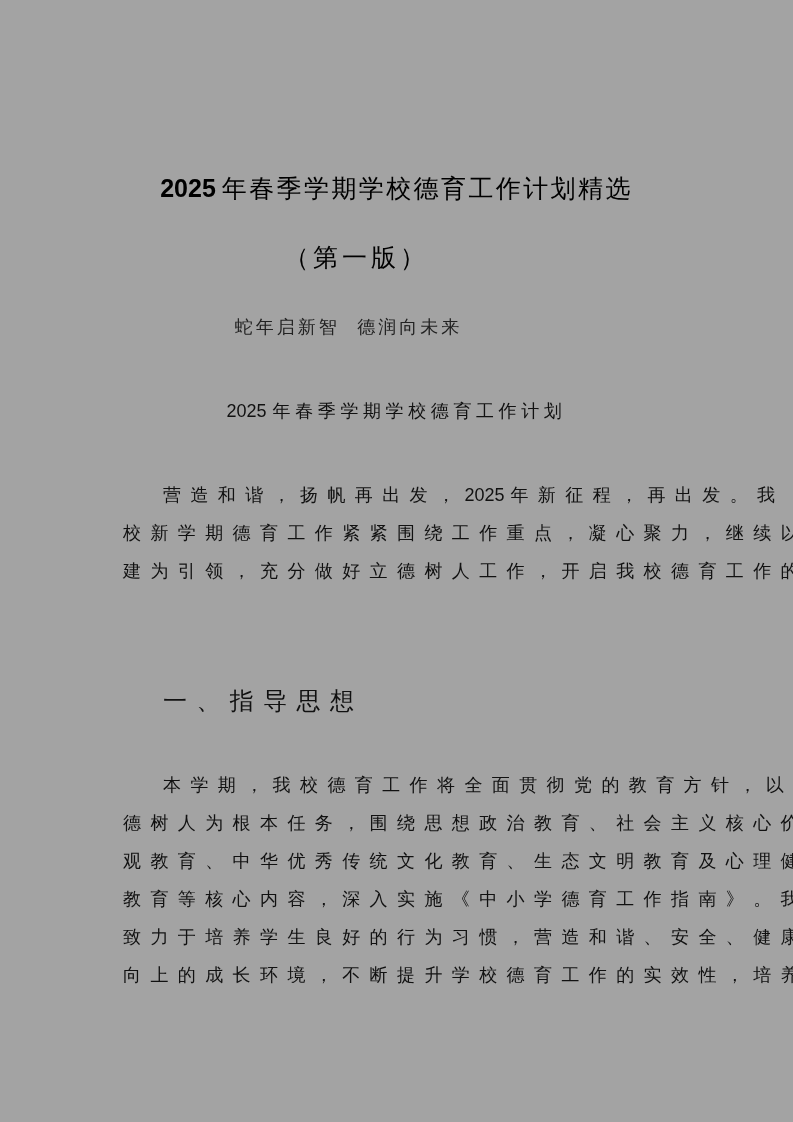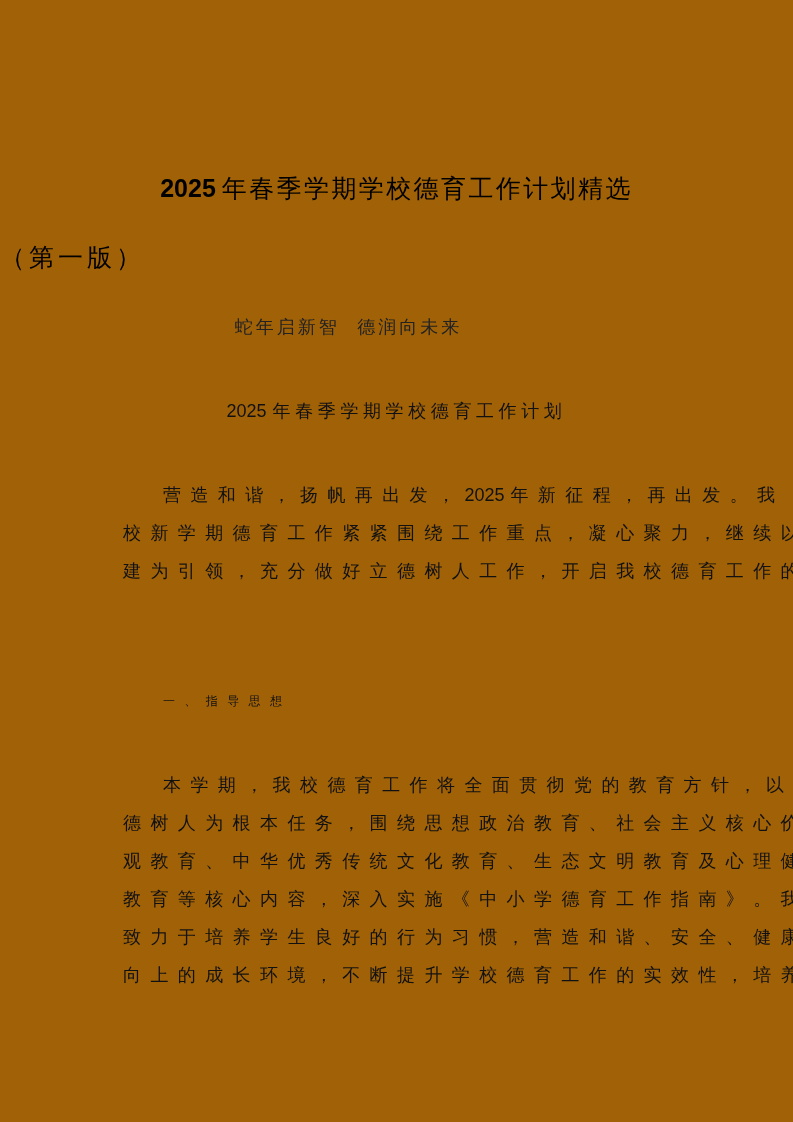--- a/index.html
+++ b/index.html
@@ -13,21 +13,21 @@
       position: relative;
       overflow: hidden;
       font-family: "DejaVu Sans", "Liberation Sans", sans-serif;
       color: #111111;
     }
     .page {
       position: absolute;
       left: 0; top: 0;
       width: 793px;
       height: 1122px;
-      background: #a16207;
+      background: #a3a3a3;
     }
     .title {
       position: absolute;
       left: 0;
       width: 793px;
       top: 168px;
       text-align: center;
       font-size: 25px;
       line-height: 40px;
       letter-spacing: 2.4px;
@@ -38,20 +38,21 @@
       font-family: "Liberation Sans", sans-serif;
       font-weight: bold;
       letter-spacing: 0;
       margin-right: 6px;
     }
     .edition {
       position: absolute;
       left: 0;
       width: 713px;
       top: 238px;
+      text-align: center;
       font-size: 25px;
       line-height: 40px;
       letter-spacing: 4px;
       color: #000;
     }
     .slogan {
       position: absolute;
       left: 0;
       width: 697px;
       top: 312px;
@@ -99,21 +100,21 @@
     }
     .para .num {
       font-family: "Liberation Sans", sans-serif;
       letter-spacing: 0;
       margin-right: 6px;
     }
     .heading {
       position: absolute;
       left: 163px;
       top: 682px;
-      font-size: 12px;
+      font-size: 24px;
       line-height: 38px;
       letter-spacing: 9.4px;
       color: #111;
       white-space: nowrap;
     }
   </style>
 </head>
 <body>
 
 <div class="page">

